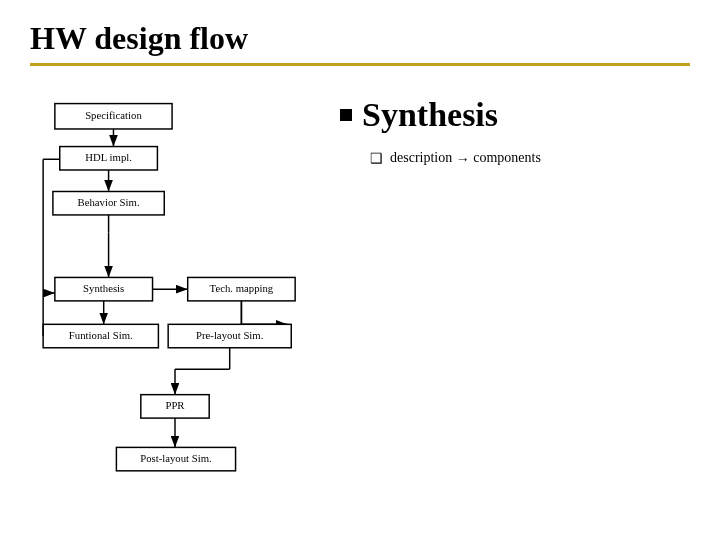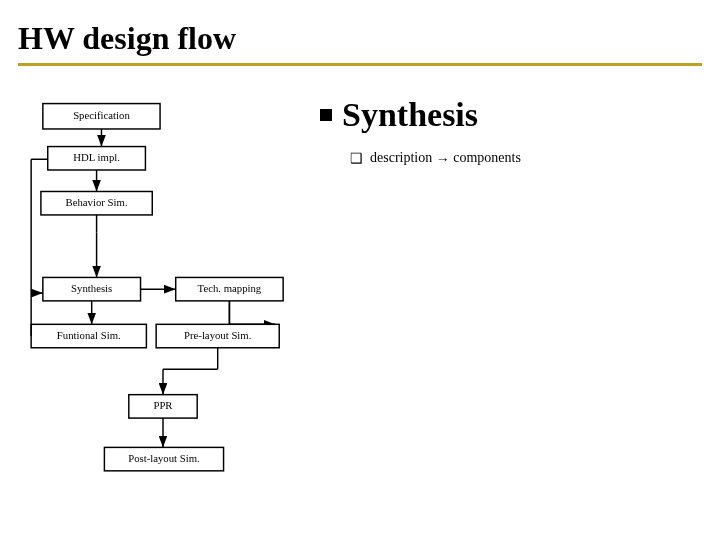--- a/index.html
+++ b/index.html
@@ -9,42 +9,42 @@
       background: #fff;
       font-family: 'Times New Roman', Times, serif;
       overflow: hidden;
     }
 
     .slide {
       width: 720px;
       height: 540px;
       background: #fff;
       position: relative;
-      padding: 20px 18px;
+      padding: 20px 30px;
     }
 
     .title-bar {
       display: flex;
       align-items: center;
       border-bottom: 3px solid #c0a020;
       padding-bottom: 6px;
       margin-bottom: 20px;
     }
 
     .title-bar h1 {
       font-size: 32px;
       font-weight: bold;
       color: #000;
     }
 
     .content-area {
       display: flex;
       flex-direction: row;
       align-items: flex-start;
-      gap: 12px;
+      gap: 20px;
     }
 
     
     .diagram-container {
       width: 290px;
       height: 420px;
       position: relative;
       flex-shrink: 0;
     }
 

